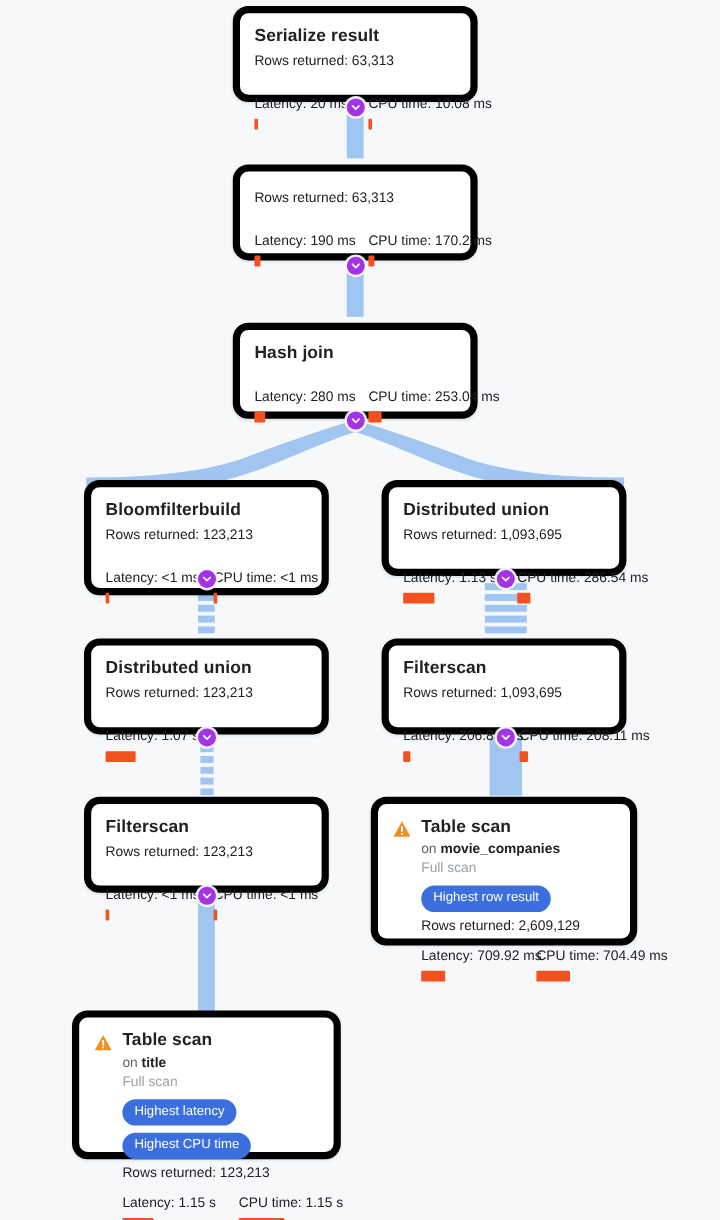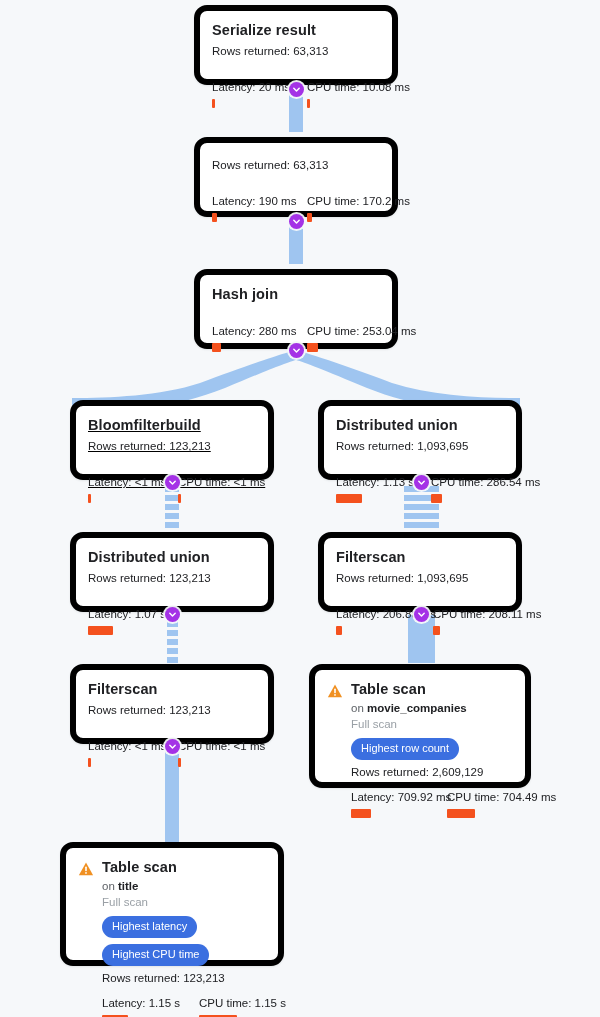--- a/index.html
+++ b/index.html
@@ -257,21 +257,21 @@
         <div class="metric-label">Latency: 280 ms</div>
         <div class="metric-bar" style="width:9px;"></div>
       </div>
       <div class="metric">
         <div class="metric-label">CPU time: 253.04 ms</div>
         <div class="metric-bar" style="width:11px;"></div>
       </div>
     </div>
   </div>
 
-  <div class="node" style="left:70px; top:400px; width:204px; height:80px;text-decoration:underline;">
+  <div class="node" style="left:70px; top:400px; width:204px; height:96px;">
     <div class="node-head">
       <div class="node-titlewrap">
         <div class="node-title">Bloomfilterbuild</div>
       </div>
     </div>
     <div class="rows">Rows returned: 123,213</div>
     <div class="metrics">
       <div class="metric" style="width:90px;">
         <div class="metric-label">Latency: &lt;1 ms</div>
         <div class="metric-bar" style="width:3px;"></div>
@@ -360,21 +360,21 @@
       <svg class="warn-icon" viewBox="0 0 16 16">
         <path d="M8 1.4 L15.1 14.2 L0.9 14.2 Z" fill="#f09022"></path>
         <rect x="7.2" y="5.6" width="1.6" height="4.6" fill="#ffffff" rx="0.6"></rect>
         <rect x="7.2" y="11.1" width="1.6" height="1.7" fill="#ffffff" rx="0.6"></rect>
       </svg>
       <div class="node-titlewrap">
         <div class="node-title">Table scan</div>
         <div class="node-sub"><span>on</span> <b>movie_companies</b></div>
         <div class="node-subline">Full scan</div>
         <div class="badges">
-          <span class="badge">Highest row count</span>
+          <span class="badge">Highest row result</span>
         </div>
         <div class="rows">Rows returned: 2,609,129</div>
       </div>
     </div>
     <div class="metrics" style="margin-top:10px; margin-left:24px;">
       <div class="metric" style="width:96px;">
         <div class="metric-label">Latency: 709.92 ms</div>
         <div class="metric-bar" style="width:20px;"></div>
       </div>
       <div class="metric">

